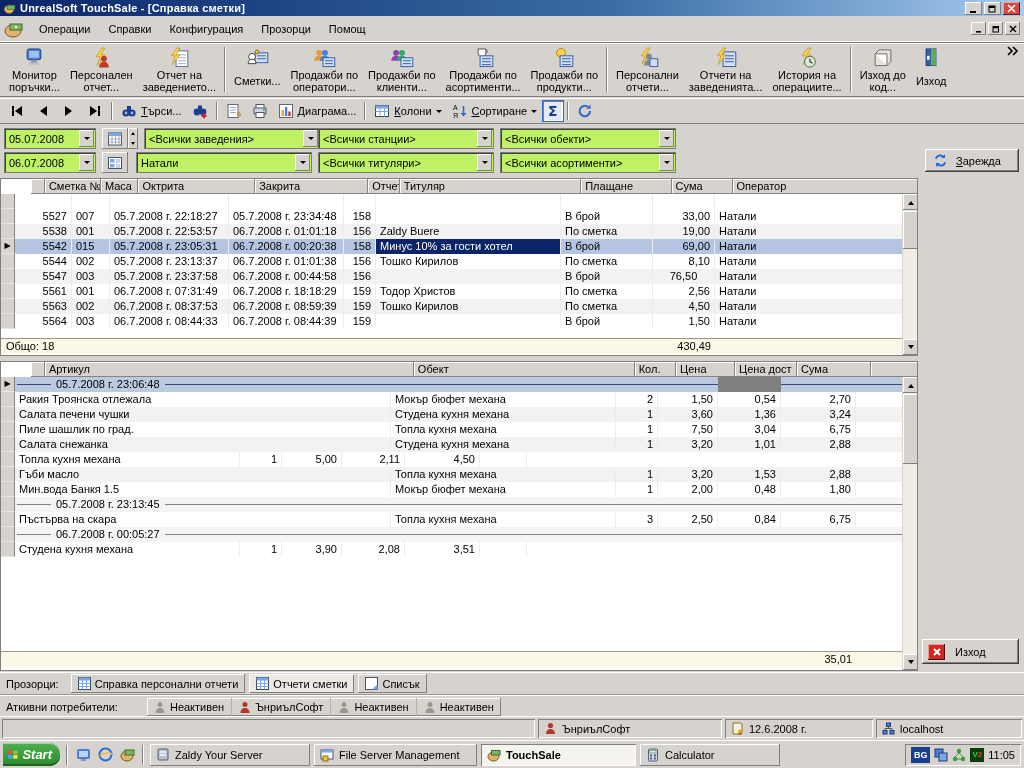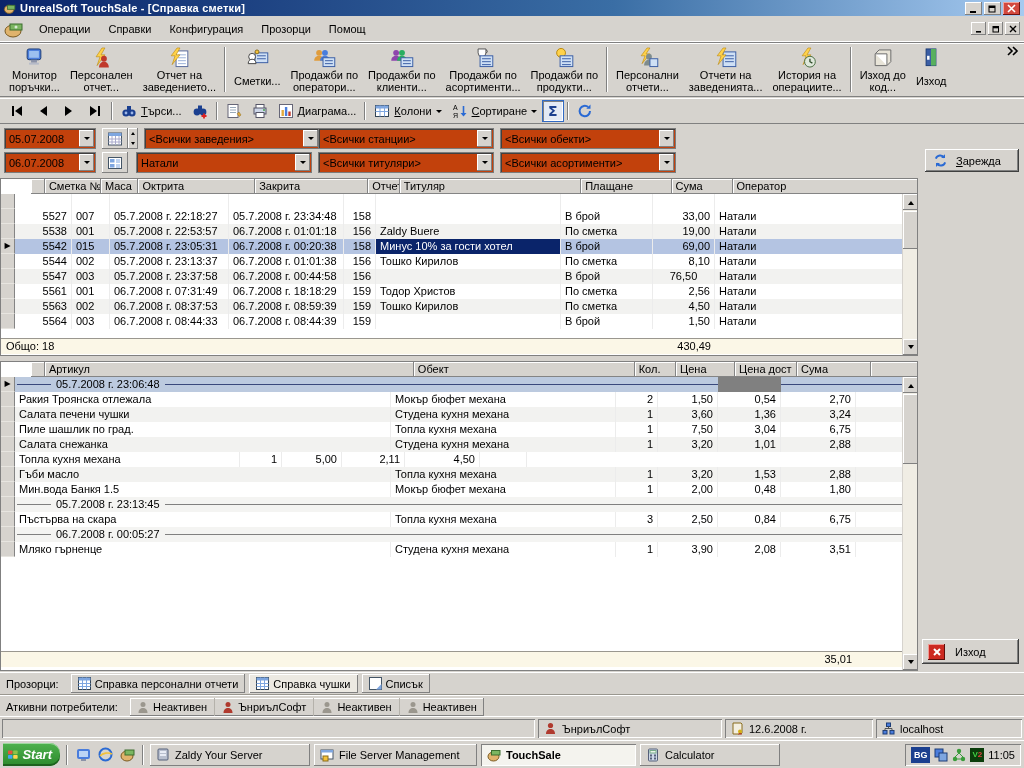--- a/index.html
+++ b/index.html
@@ -42,21 +42,21 @@
   .toolbar2 { position:absolute; left:0; top:98px; width:1024px; height:26px; background:#d6d3ce;
     border-bottom:1px solid #808080; box-shadow:inset 0 1px #fff; display:flex; align-items:center; padding:0 4px; }
   .t2btn { height:22px; display:flex; align-items:center; gap:4px; padding:0 5px; white-space:nowrap; }
   .t2btn svg { width:16px; height:16px; }
   .t2btn.pressed { background:#e3e9f5; box-shadow:inset 1px 1px #808080, inset -1px -1px #fff; border:1px solid #316ac5; }
   .ddarrow { width:0; height:0; border:3px solid transparent; border-top-color:#000; margin-top:4px; }
   .sigma { font-weight:bold; font-size:14px; color:#1b3f8f; font-family:"DejaVu Sans", sans-serif; }
 
   
   .filterbar { position:absolute; left:0; top:124px; width:1024px; height:54px; background:#d6d3ce; }
-  .combo { position:absolute; height:21px; background:#c2410c; border:1px solid #7b7b7b;
+  .combo { position:absolute; height:21px; background:#bef264; border:1px solid #7b7b7b;
     box-shadow:inset 1px 1px #404040; display:flex; align-items:center; }
   .combo .ctext { flex:1; padding:0 4px; white-space:nowrap; overflow:hidden; }
   .combo .cbtn { width:15px; height:17px; margin-right:1px; background:#d6d3ce;
     box-shadow:inset -1px -1px #808080, inset 1px 1px #fff; display:flex; align-items:center; justify-content:center; }
   .sqbtn { position:absolute; width:26px; height:21px; display:flex; align-items:center; justify-content:center; }
   .sqbtn svg { width:16px; height:16px; }
   .spin { position:absolute; width:10px; height:21px; display:flex; flex-direction:column; }
   .spin div { flex:1; display:flex; align-items:center; justify-content:center; }
   .tri-up { width:0;height:0;border:3px solid transparent;border-bottom:4px solid #000; margin-bottom:2px;}
   .tri-dn { width:0;height:0;border:3px solid transparent;border-top:4px solid #000; margin-top:2px;}
@@ -100,21 +100,21 @@
   .sbtn { position:absolute; left:0; width:15px; height:16px; display:flex; align-items:center; justify-content:center; }
   .sthumb { position:absolute; left:0; width:15px; }
 
   
   .winbar { position:absolute; left:0; top:672px; width:1024px; height:22px; background:#d6d3ce;
     border-top:1px solid #fff; display:flex; align-items:center; padding:0 6px; gap:4px; }
   .tab { height:19px; display:flex; align-items:center; gap:4px; padding:0 7px; white-space:nowrap; }
   .tab svg { width:13px; height:13px; }
   .tab.active { background:#ece9e2; box-shadow:inset 1px 1px #fff, inset -1px -1px #808080; }
   .usersbar { position:absolute; left:0; top:694px; width:1024px; height:22px; background:#d6d3ce;
-    border-top:1px solid #9a978f; box-shadow:inset 0 1px #fff; display:flex; align-items:center; padding:12px 6px; gap:2px; }
+    border-top:1px solid #9a978f; box-shadow:inset 0 1px #fff; display:flex; align-items:center; padding:12px 6px; gap:19px; }
   .useritem { height:18px; display:flex; align-items:center; gap:4px; padding:0 7px; border-right:1px solid #b5b2ab; }
   .useritem svg { width:12px; height:13px; }
   .ubox { display:flex; align-items:center; background:#d6d3ce; box-shadow:inset -1px -1px #808080, inset 1px 1px #fff; margin-left:4px; }
 
   .statusbar { position:absolute; left:0; top:716px; width:1024px; height:24px; background:#d6d3ce;
     border-top:1px solid #fff; display:flex; align-items:center; padding:2px; gap:3px; }
   .spanel { height:19px; box-shadow:inset 1px 1px #808080, inset -1px -1px #fff; display:flex; align-items:center; gap:5px; padding:0 6px; }
   .spanel svg { width:13px; height:13px; }
 
   
@@ -805,21 +805,20 @@
             <div class="gcell ar" style="width: 63px;">0,84</div>
             <div class="gcell ar" style="width: 75px;">6,75</div>
             <div class="gcell al" style="width: 47px;"></div>
           </div>
           <div class="grow grouprow">
             <div class="gmark"></div>
             <div class="glabel">06.7.2008 г. 00:05:27</div>
           </div>
           <div class="grow">
             <div class="gmark"></div>
-            <div class="gcell al" style="width: 376px;">Мляко гърненце</div>
             <div class="gcell al" style="width: 225px;">Студена кухня механа</div>
             <div class="gcell ar" style="width: 42px;">1</div>
             <div class="gcell ar" style="width: 60px;">3,90</div>
             <div class="gcell ar" style="width: 63px;">2,08</div>
             <div class="gcell ar" style="width: 75px;">3,51</div>
             <div class="gcell al" style="width: 47px;"></div>
           </div>
         </div>
       <div class="gfoot">
         <div style="position:absolute;left:780px;width:75px;text-align:right;padding-right:4px">35,01</div>
@@ -854,21 +853,21 @@
           <path d="M4.5.5v12M8.5.5v12M.5 6.5h12M.5 9.5h12" stroke="#7ea6e0"></path>
         </svg>
       <span>Справка персонални отчети</span>
     </span>
     <span class="tab active">
       <svg viewBox="0 0 13 13">
           <rect x=".5" y=".5" width="12" height="12" fill="#fff" stroke="#345"></rect>
           <rect x=".5" y=".5" width="12" height="3" fill="#7ea6e0"></rect>
           <path d="M4.5.5v12M8.5.5v12M.5 6.5h12M.5 9.5h12" stroke="#7ea6e0"></path>
         </svg>
-      <span>Справка чушки</span>
+      <span>Отчети сметки</span>
     </span>
     <span class="tab raised-lite">
       <svg viewBox="0 0 13 13">
           <rect x=".5" y=".5" width="12" height="12" fill="#fff" stroke="#456"></rect>
           <path d="M12.5 7v5.5H7z" fill="#7ea6e0"></path>
         </svg>
       <span>Списък</span>
     </span>
   </div>
 

